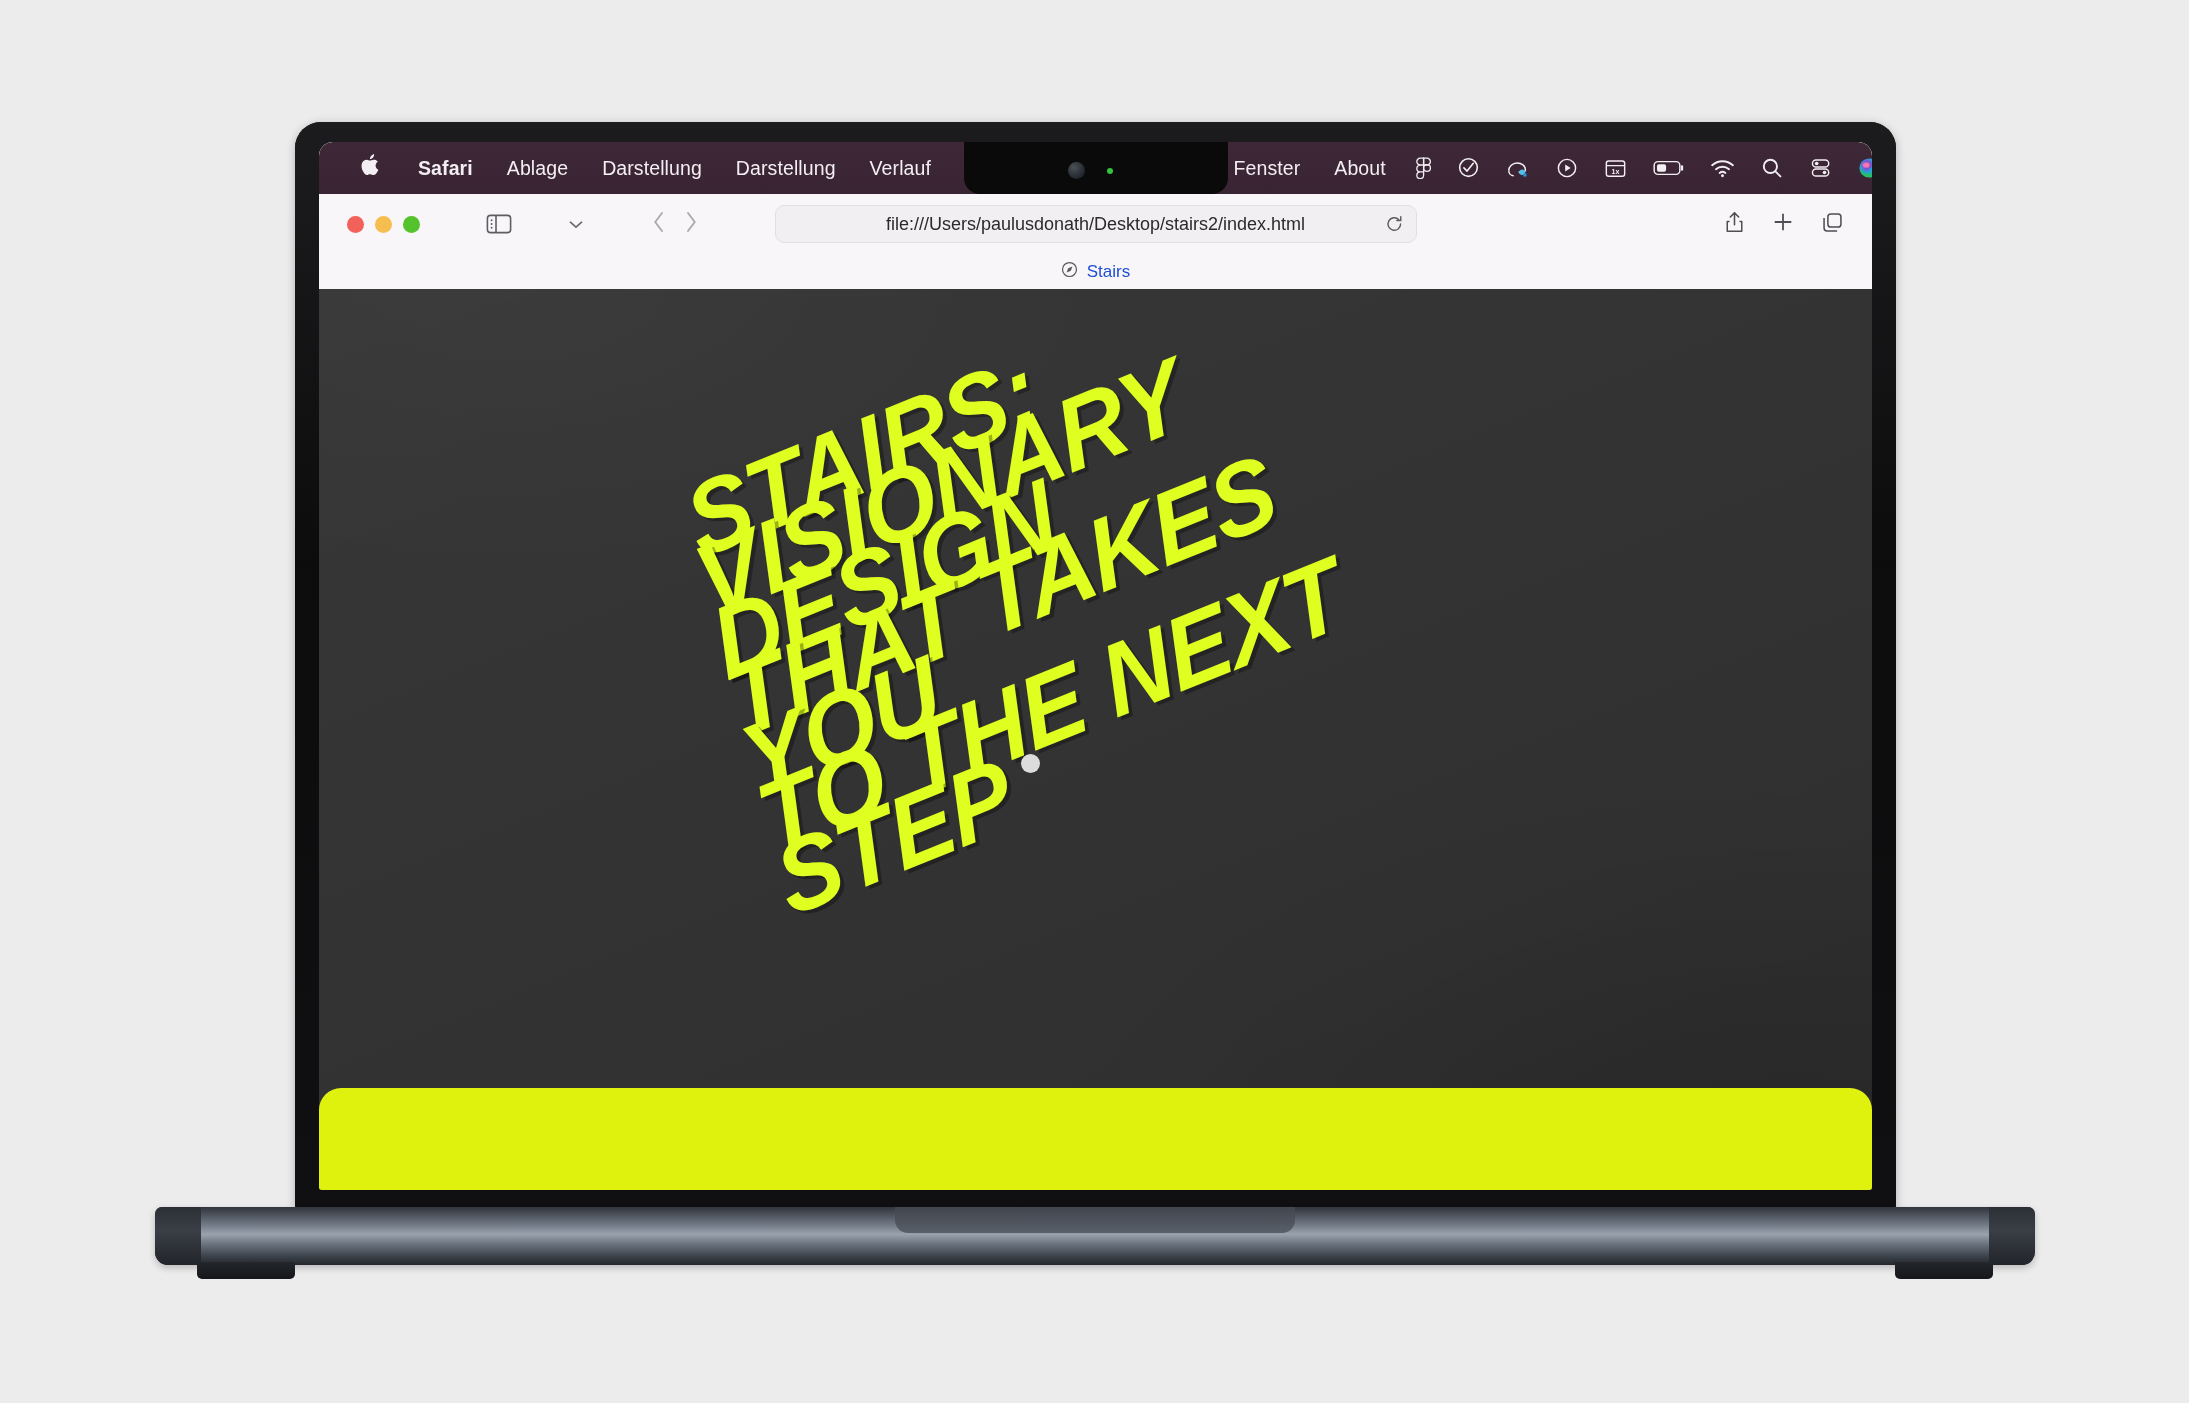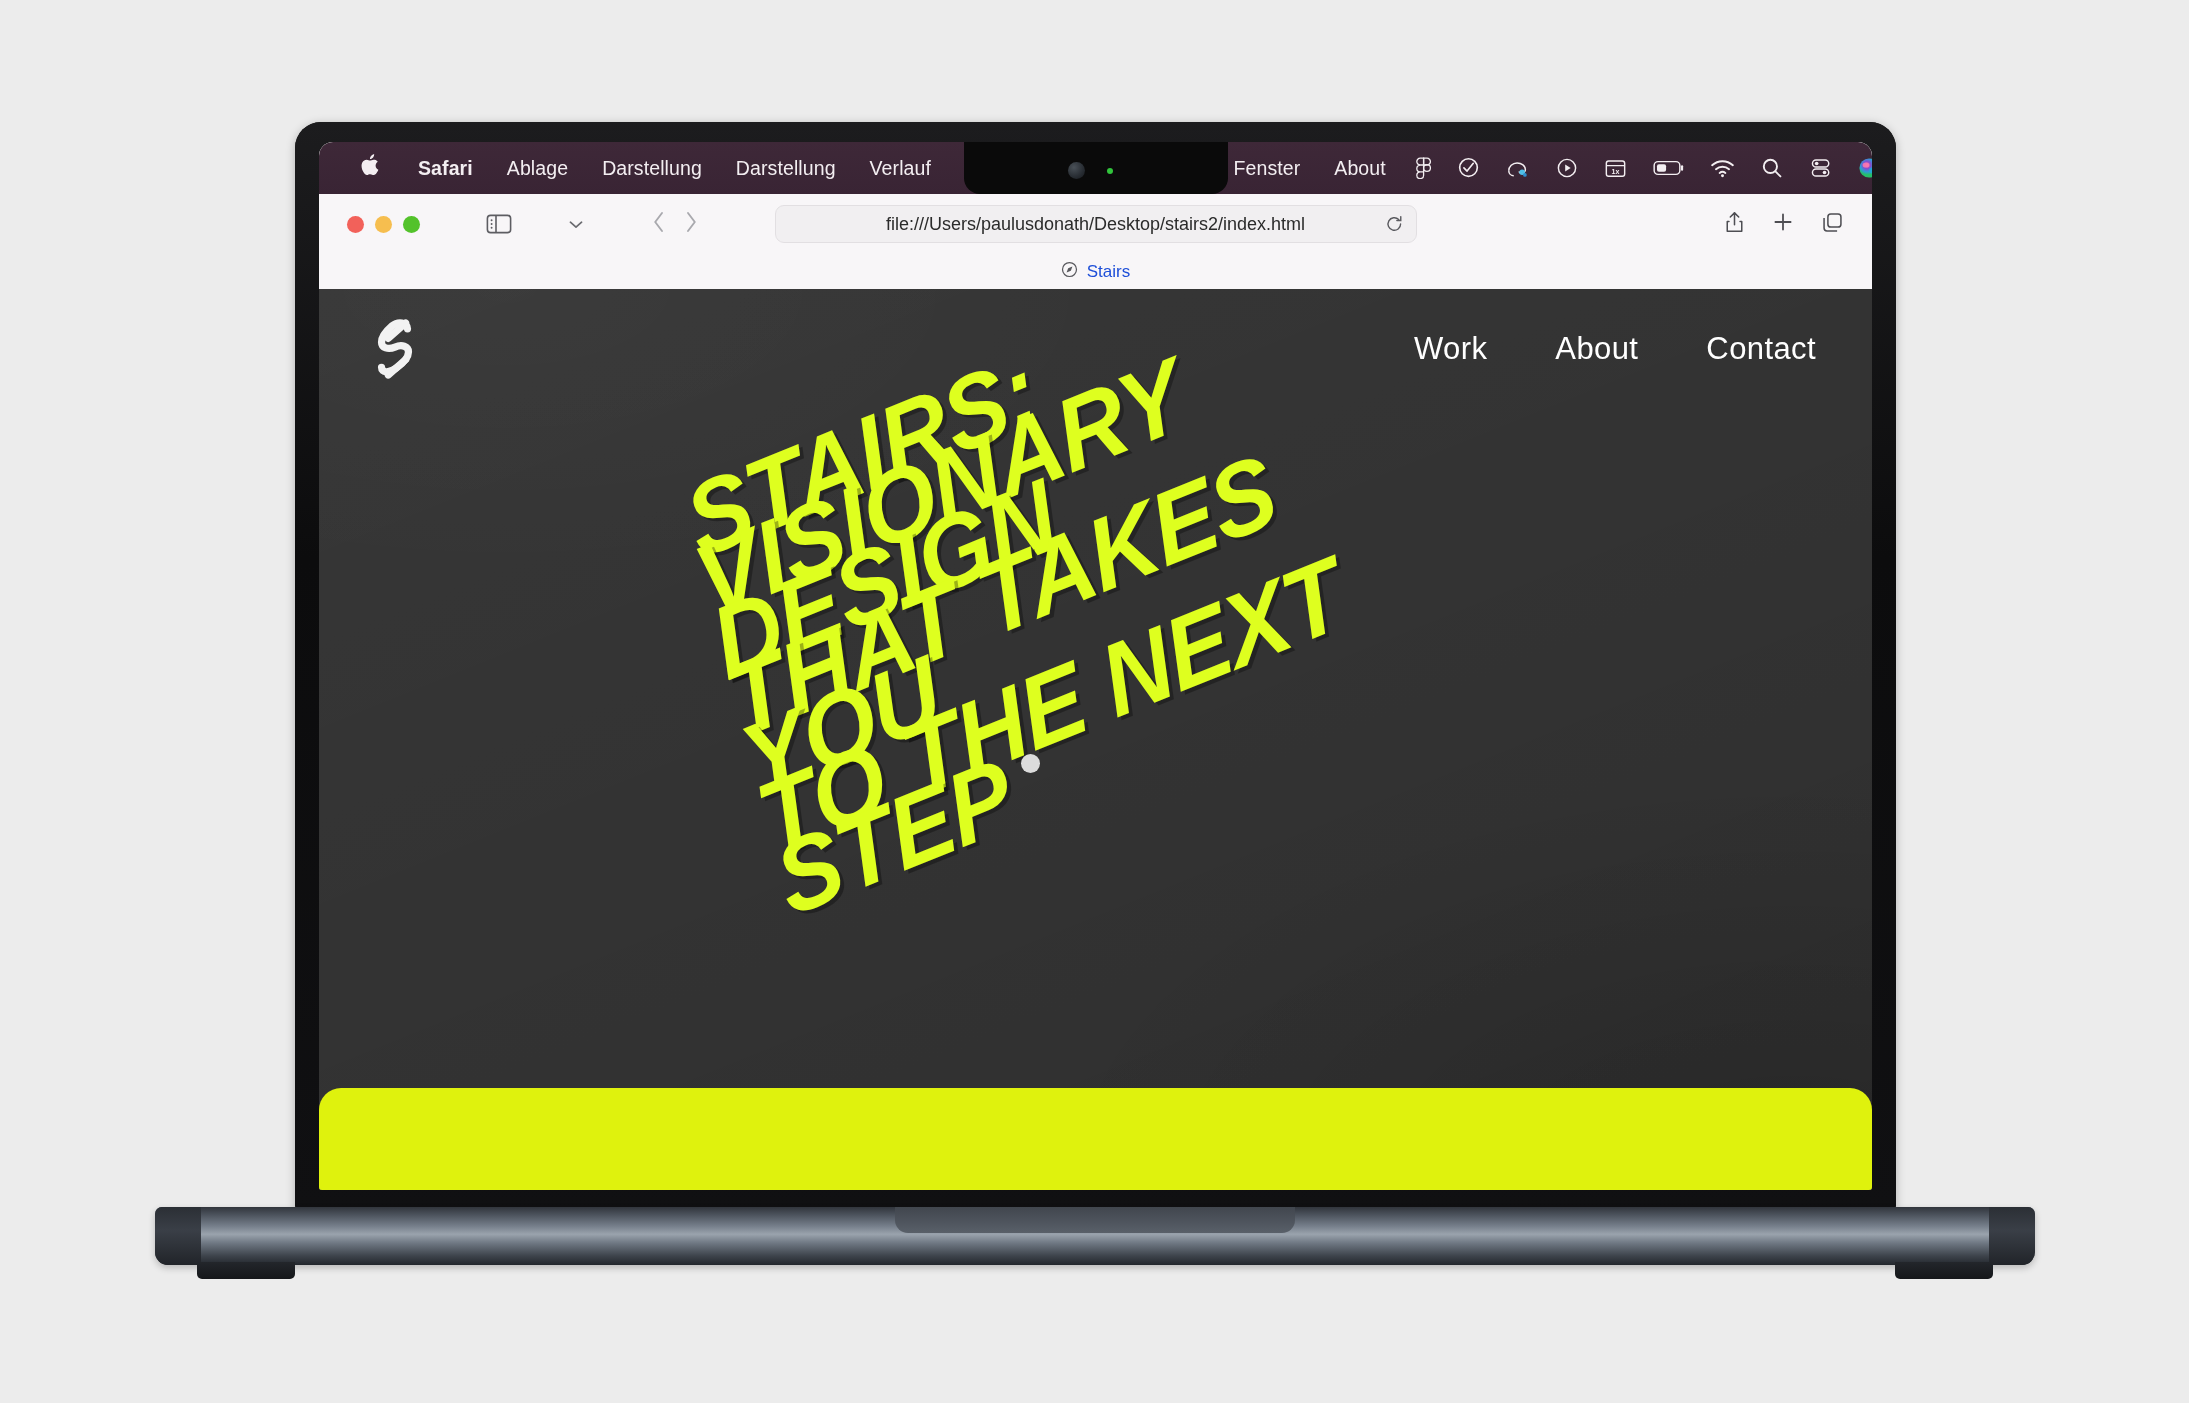--- a/index.html
+++ b/index.html
@@ -544,37 +544,20 @@
               <path d="M12.1 5.9L7.6 7.6 5.9 12.1l4.5-1.7z" fill="#58585d" stroke="none"></path>
             </svg>
           </span>
           <span>Stairs</span>
         </div>
       </div>
 
       <div class="site">
         <div class="site-noise"></div>
 
-        <div class="site-header">
-          <div>
-            <svg class="brand-logo" viewBox="0 0 54 66" fill="none">
-              <g stroke="#f2f2f2" stroke-width="7.5" stroke-linecap="round" stroke-linejoin="round">
-                <path d="M40 12 C40 5, 30 4, 24 9 C17 15, 13 21, 13 26 C13 32, 20 34, 27 31 C34 28, 41 30, 41 36 C41 42, 35 48, 28 53 C21 58, 13 58, 13 52"></path>
-                <path d="M38 6 L20 22"></path>
-                <path d="M38 44 L20 60"></path>
-              </g>
-            </svg>
-          </div>
-
-          <nav class="site-nav">
-            <a class="nav-link" href="#">Work</a>
-            <a class="nav-link" href="#">About</a>
-            <a class="nav-link" href="#">Contact</a>
-          </nav>
-        </div>
 
         <div class="hero">
           <div class="hl-line" style="font-size: 96px; left: 358px; top: 196px; transform: rotate(-22deg) skewX(-4deg) scaleY(1.06);">STAIRS:</div>
           <div class="hl-line" style="font-size: 96px; left: 368px; top: 256px; transform: rotate(-22deg) skewX(-4deg) scaleY(1.06);">VISIONARY</div>
           <div class="hl-line" style="font-size: 96px; left: 384px; top: 318px; transform: rotate(-22deg) skewX(-4deg) scaleY(1.06);">DESIGN</div>
           <div class="hl-line" style="font-size: 96px; left: 398px; top: 376px; transform: rotate(-22deg) skewX(-4deg) scaleY(1.06);">THAT TAKES</div>
           <div class="hl-line" style="font-size: 96px; left: 414px; top: 436px; transform: rotate(-22deg) skewX(-4deg) scaleY(1.06);">YOU</div>
           <div class="hl-line" style="font-size: 96px; left: 430px; top: 494px; transform: rotate(-22deg) skewX(-4deg) scaleY(1.06);">TO THE NEXT</div>
           <div class="hl-line" style="font-size: 96px; left: 448px; top: 554px; transform: rotate(-22deg) skewX(-4deg) scaleY(1.06);">STEP</div>
         </div>

